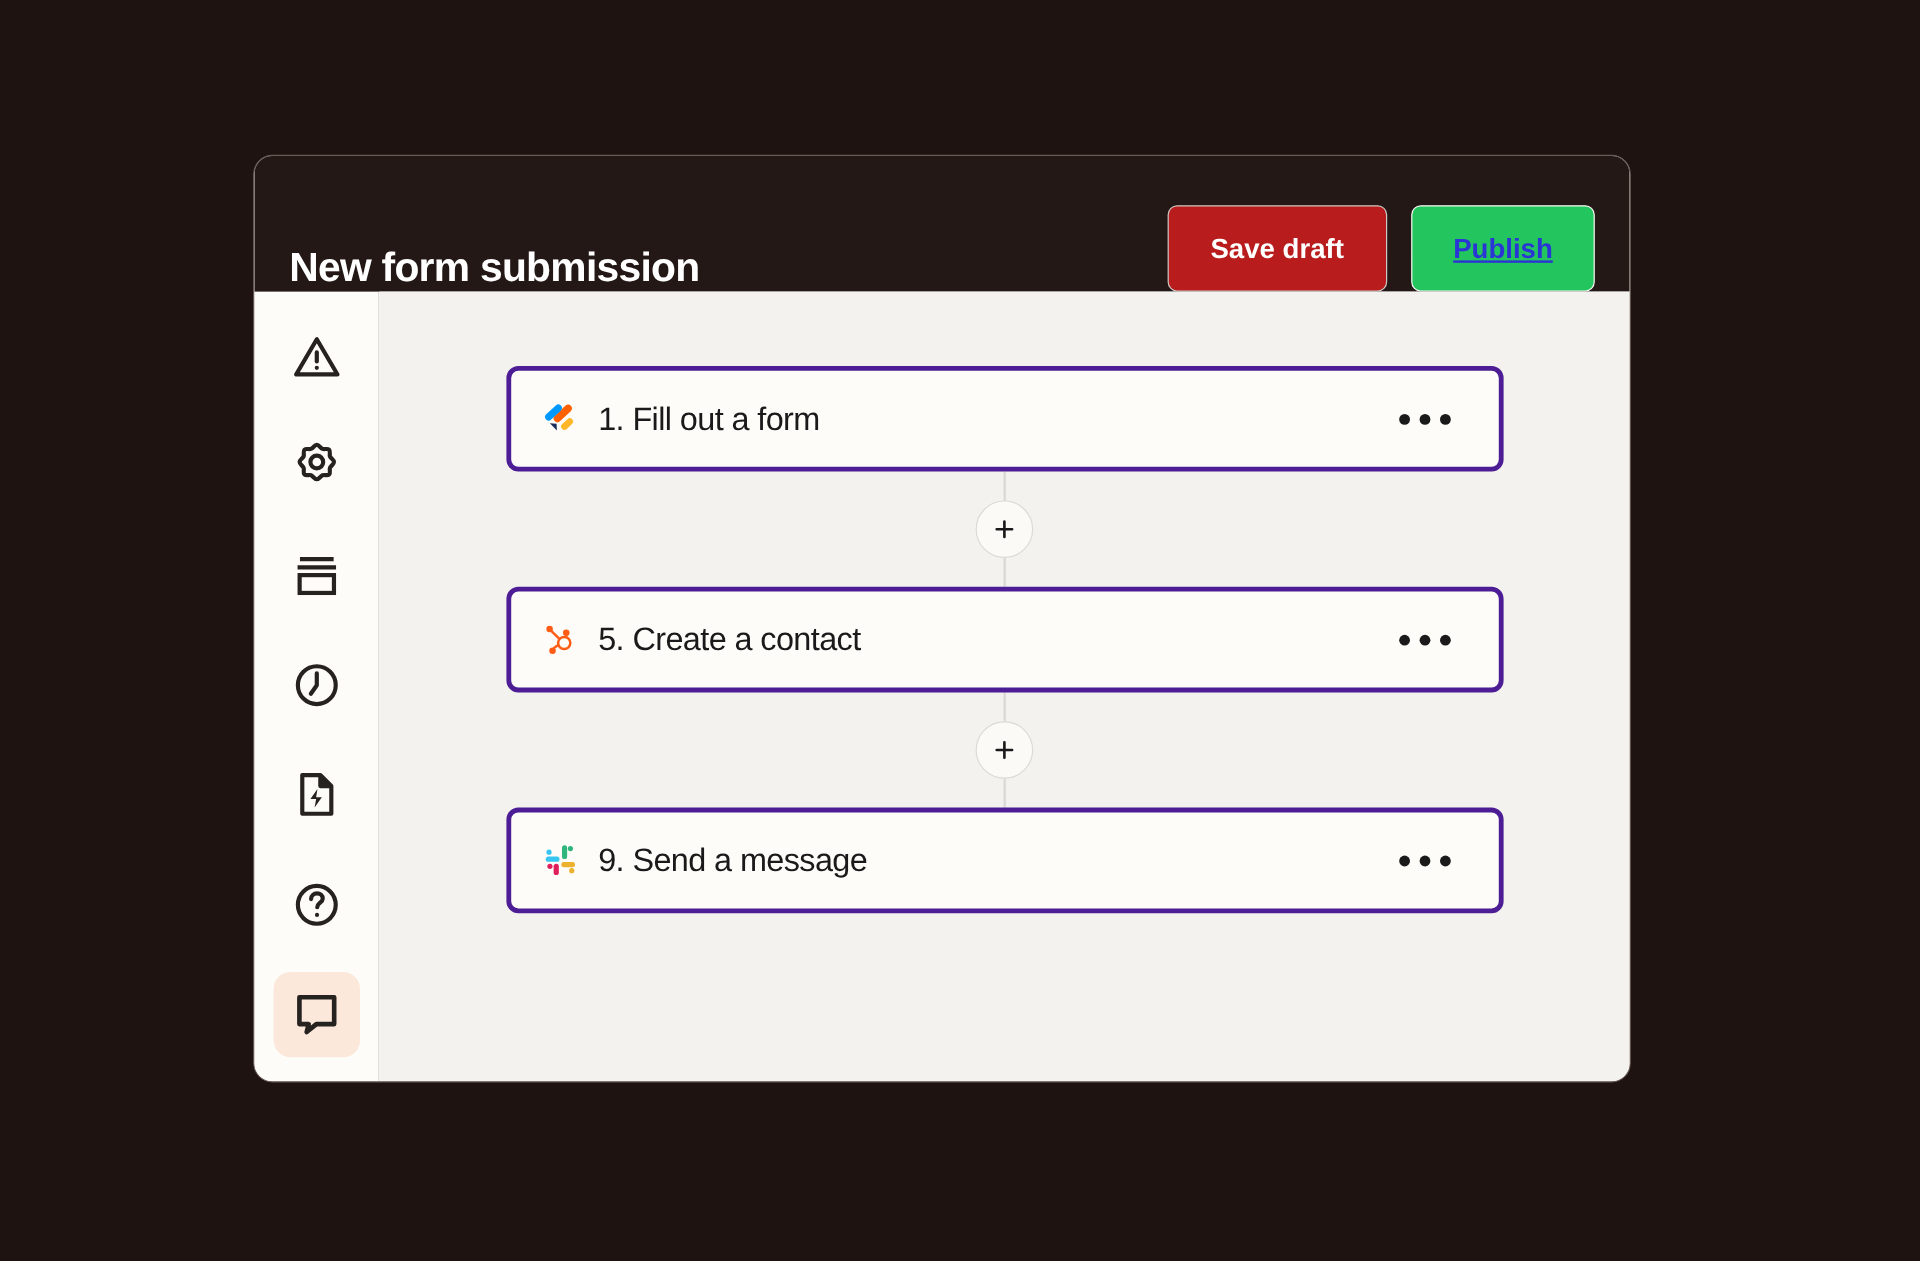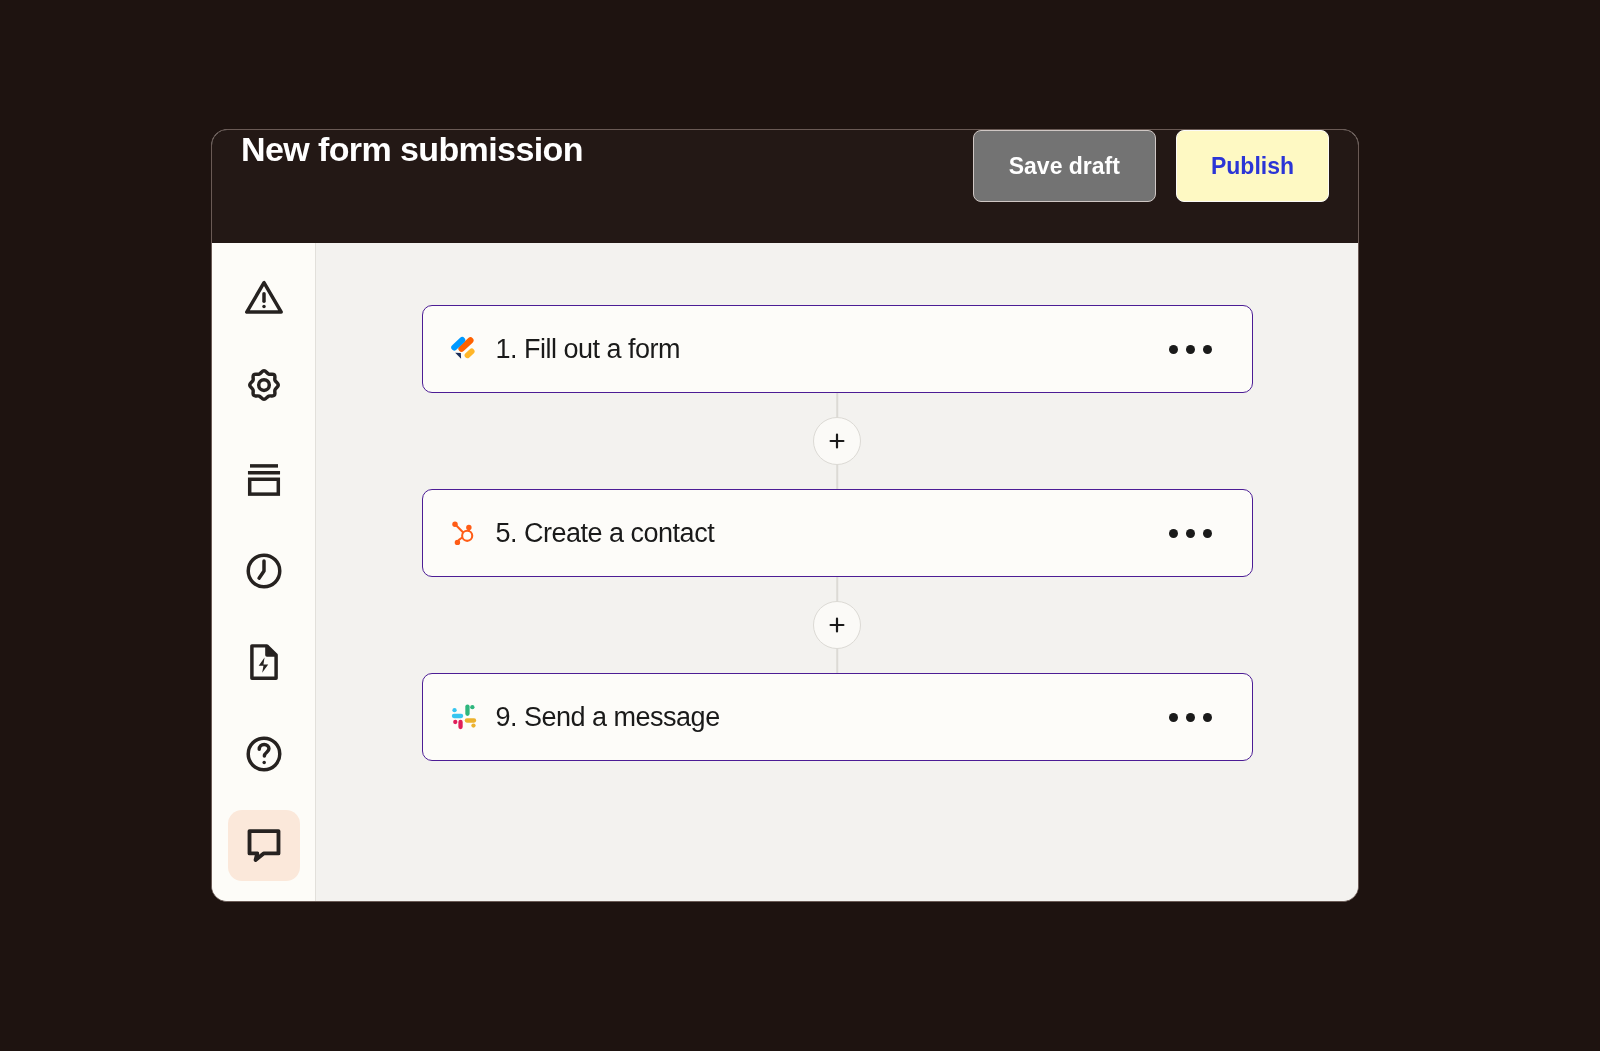--- a/index.html
+++ b/index.html
@@ -32,21 +32,21 @@
     overflow: hidden;
     display: flex;
     flex-direction: column;
   }
 
   
   .titlebar {
     height: 113px;
     background: #231815;
     display: flex;
-    align-items: flex-start;
+    align-items: flex-end;
     padding: 0 29px 0 29px;
     flex: 0 0 auto;
     position: relative;
   }
 
   .app-title {
     color: #FFFFFF;
     font-size: 34px;
     font-weight: 700;
     letter-spacing: -0.6px;
@@ -67,31 +67,32 @@
     border-radius: 8px;
     height: 72px;
     display: flex;
     align-items: center;
     justify-content: center;
     cursor: pointer;
     white-space: nowrap;
   }
 
   .btn-secondary {
-    background: #737373;
+    background: #b91c1c;
     color: #FFFFFF;
     border: 1.5px solid #cfc7c4;
     padding: 0 35px;
   }
 
   .btn-primary {
-    background: #fef9c3;
+    background: #22c55e;
     color: #2B35D6;
     border: 1.5px solid #FBFAF7;
     padding: 0 34px;
+    text-decoration: underline;
   }
 
   
   .app-body {
     flex: 1 1 auto;
     display: flex;
     min-height: 0;
   }
 
   .sidebar {
@@ -131,21 +132,21 @@
   
   .flow {
     width: 831px;
     display: flex;
     flex-direction: column;
     align-items: stretch;
   }
 
   .step-card {
     background: #FDFCF9;
-    border: 1px solid #4c1d95;
+    border: 4px solid #4c1d95;
     border-radius: 10px;
     height: 88px;
     display: flex;
     align-items: center;
     padding: 0 38px 0 26px;
     position: relative;
     z-index: 2;
     cursor: pointer;
   }
 

